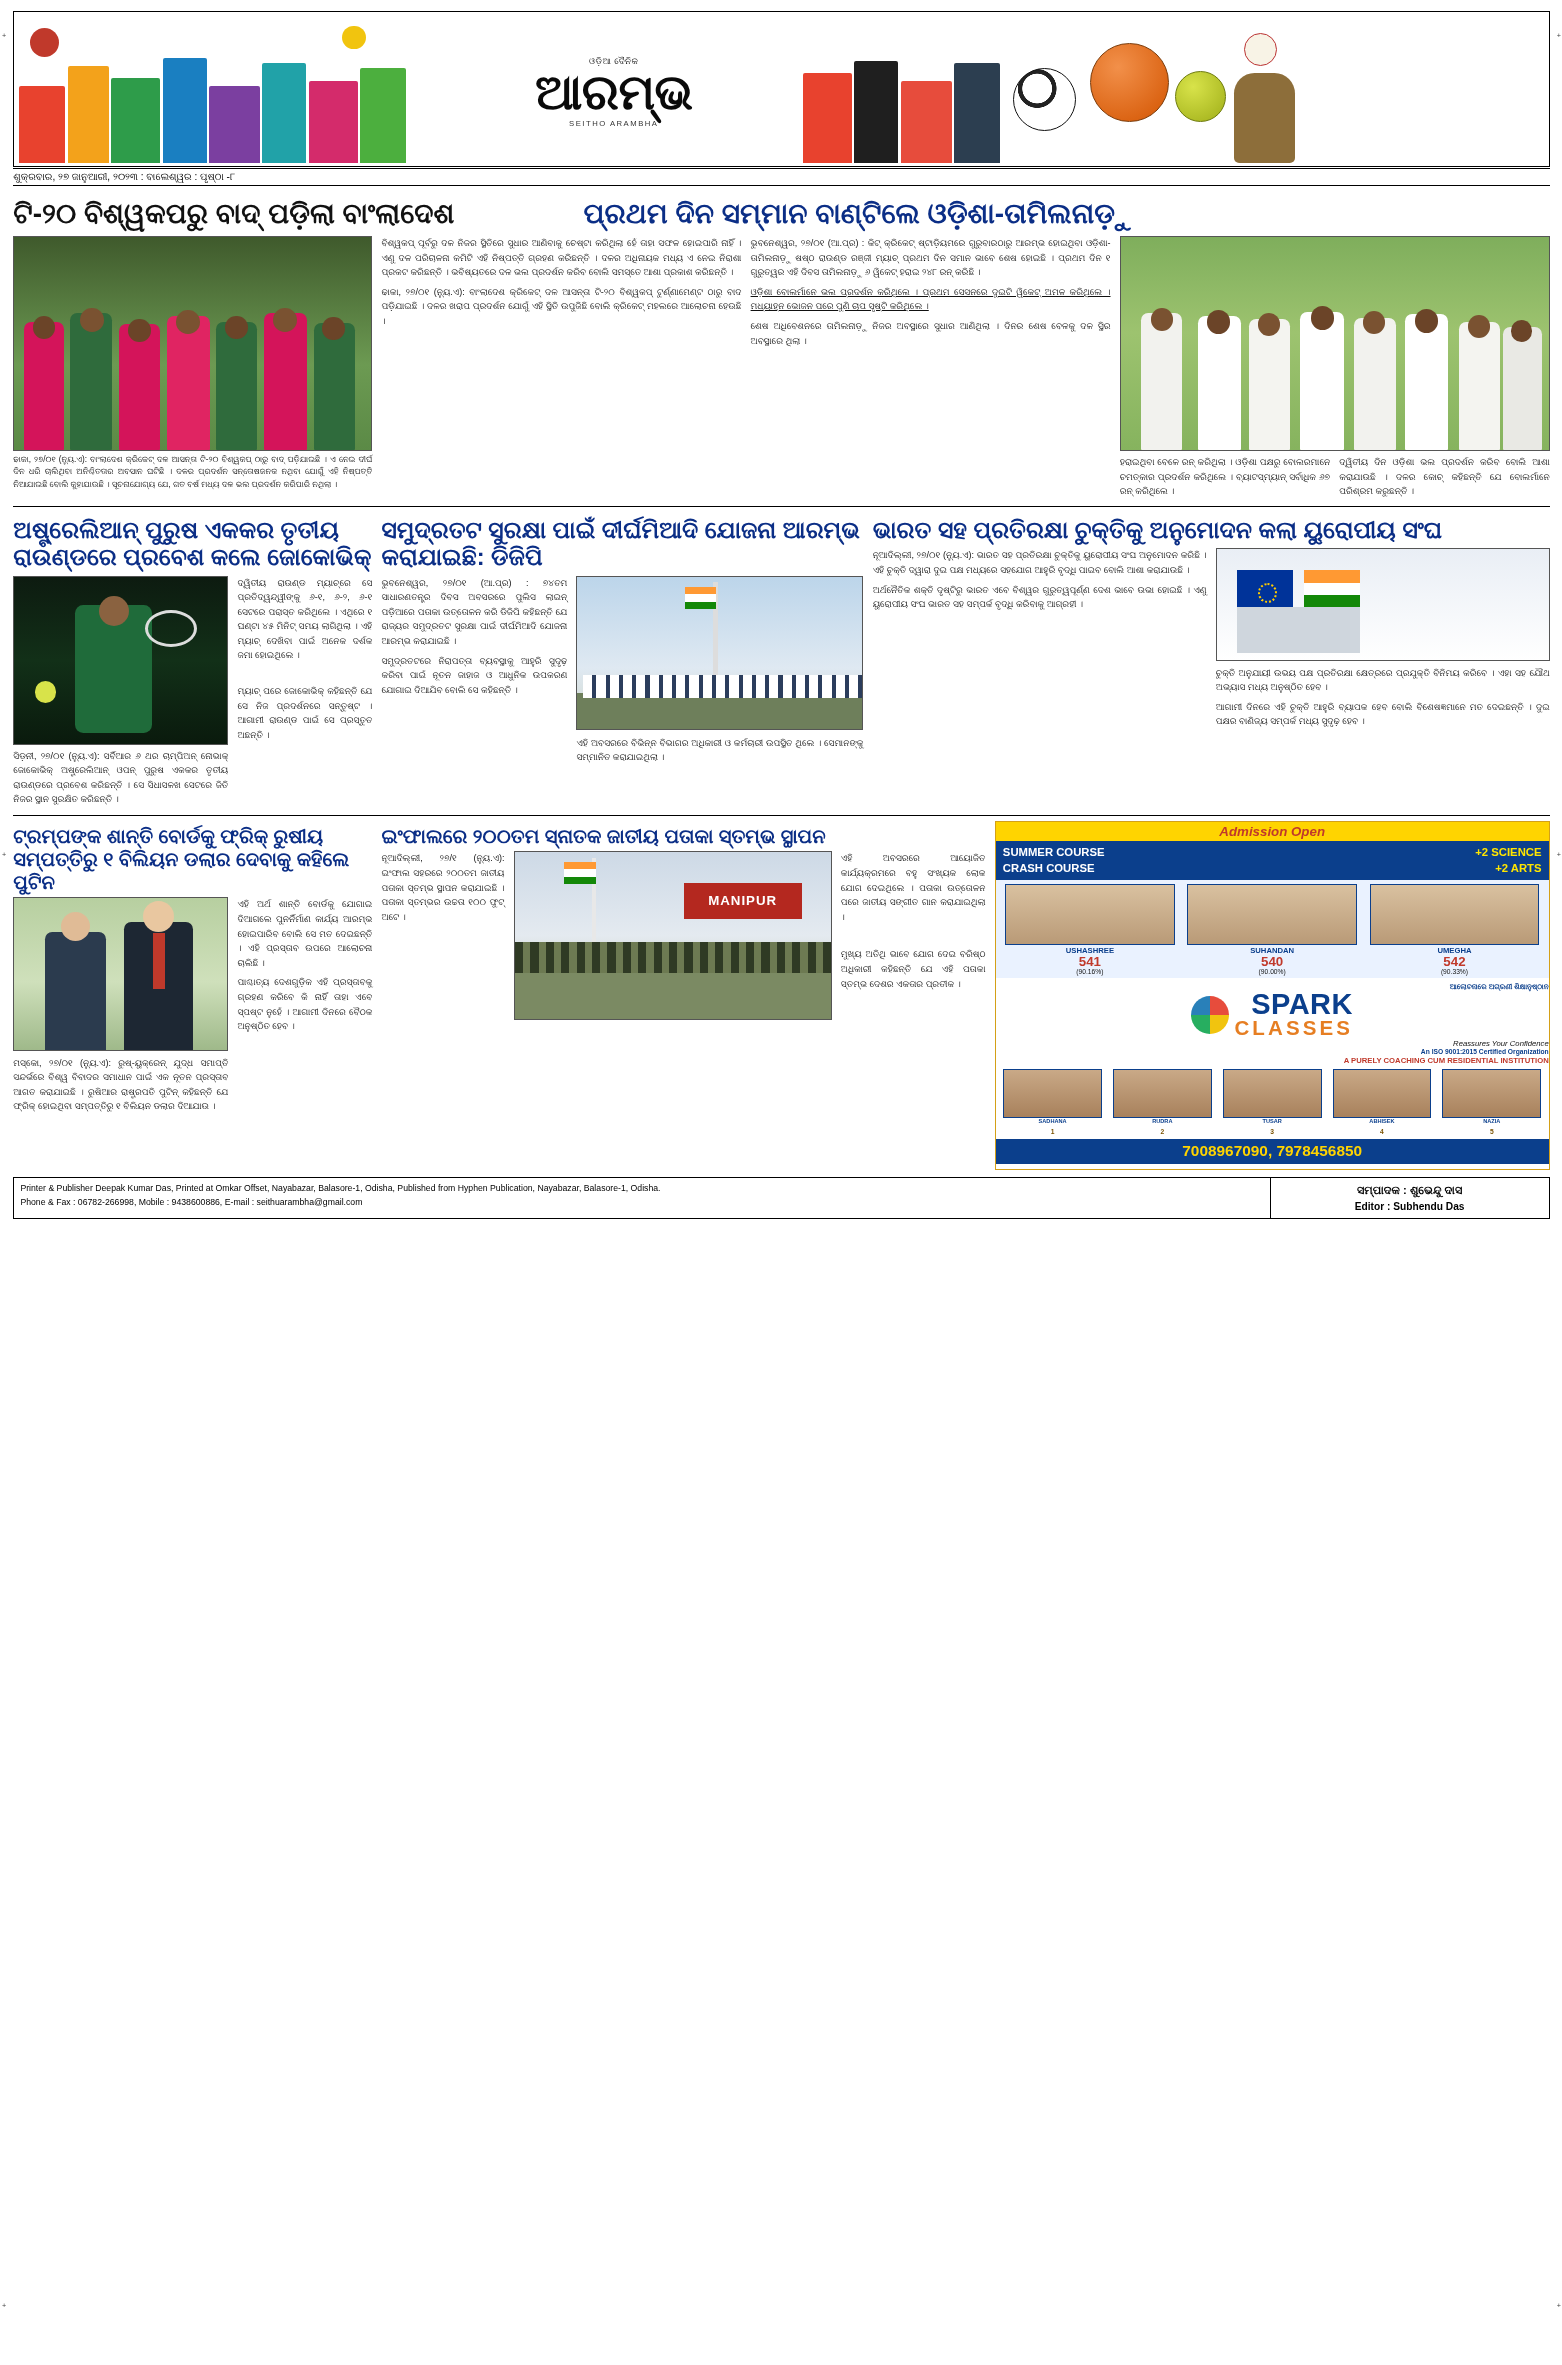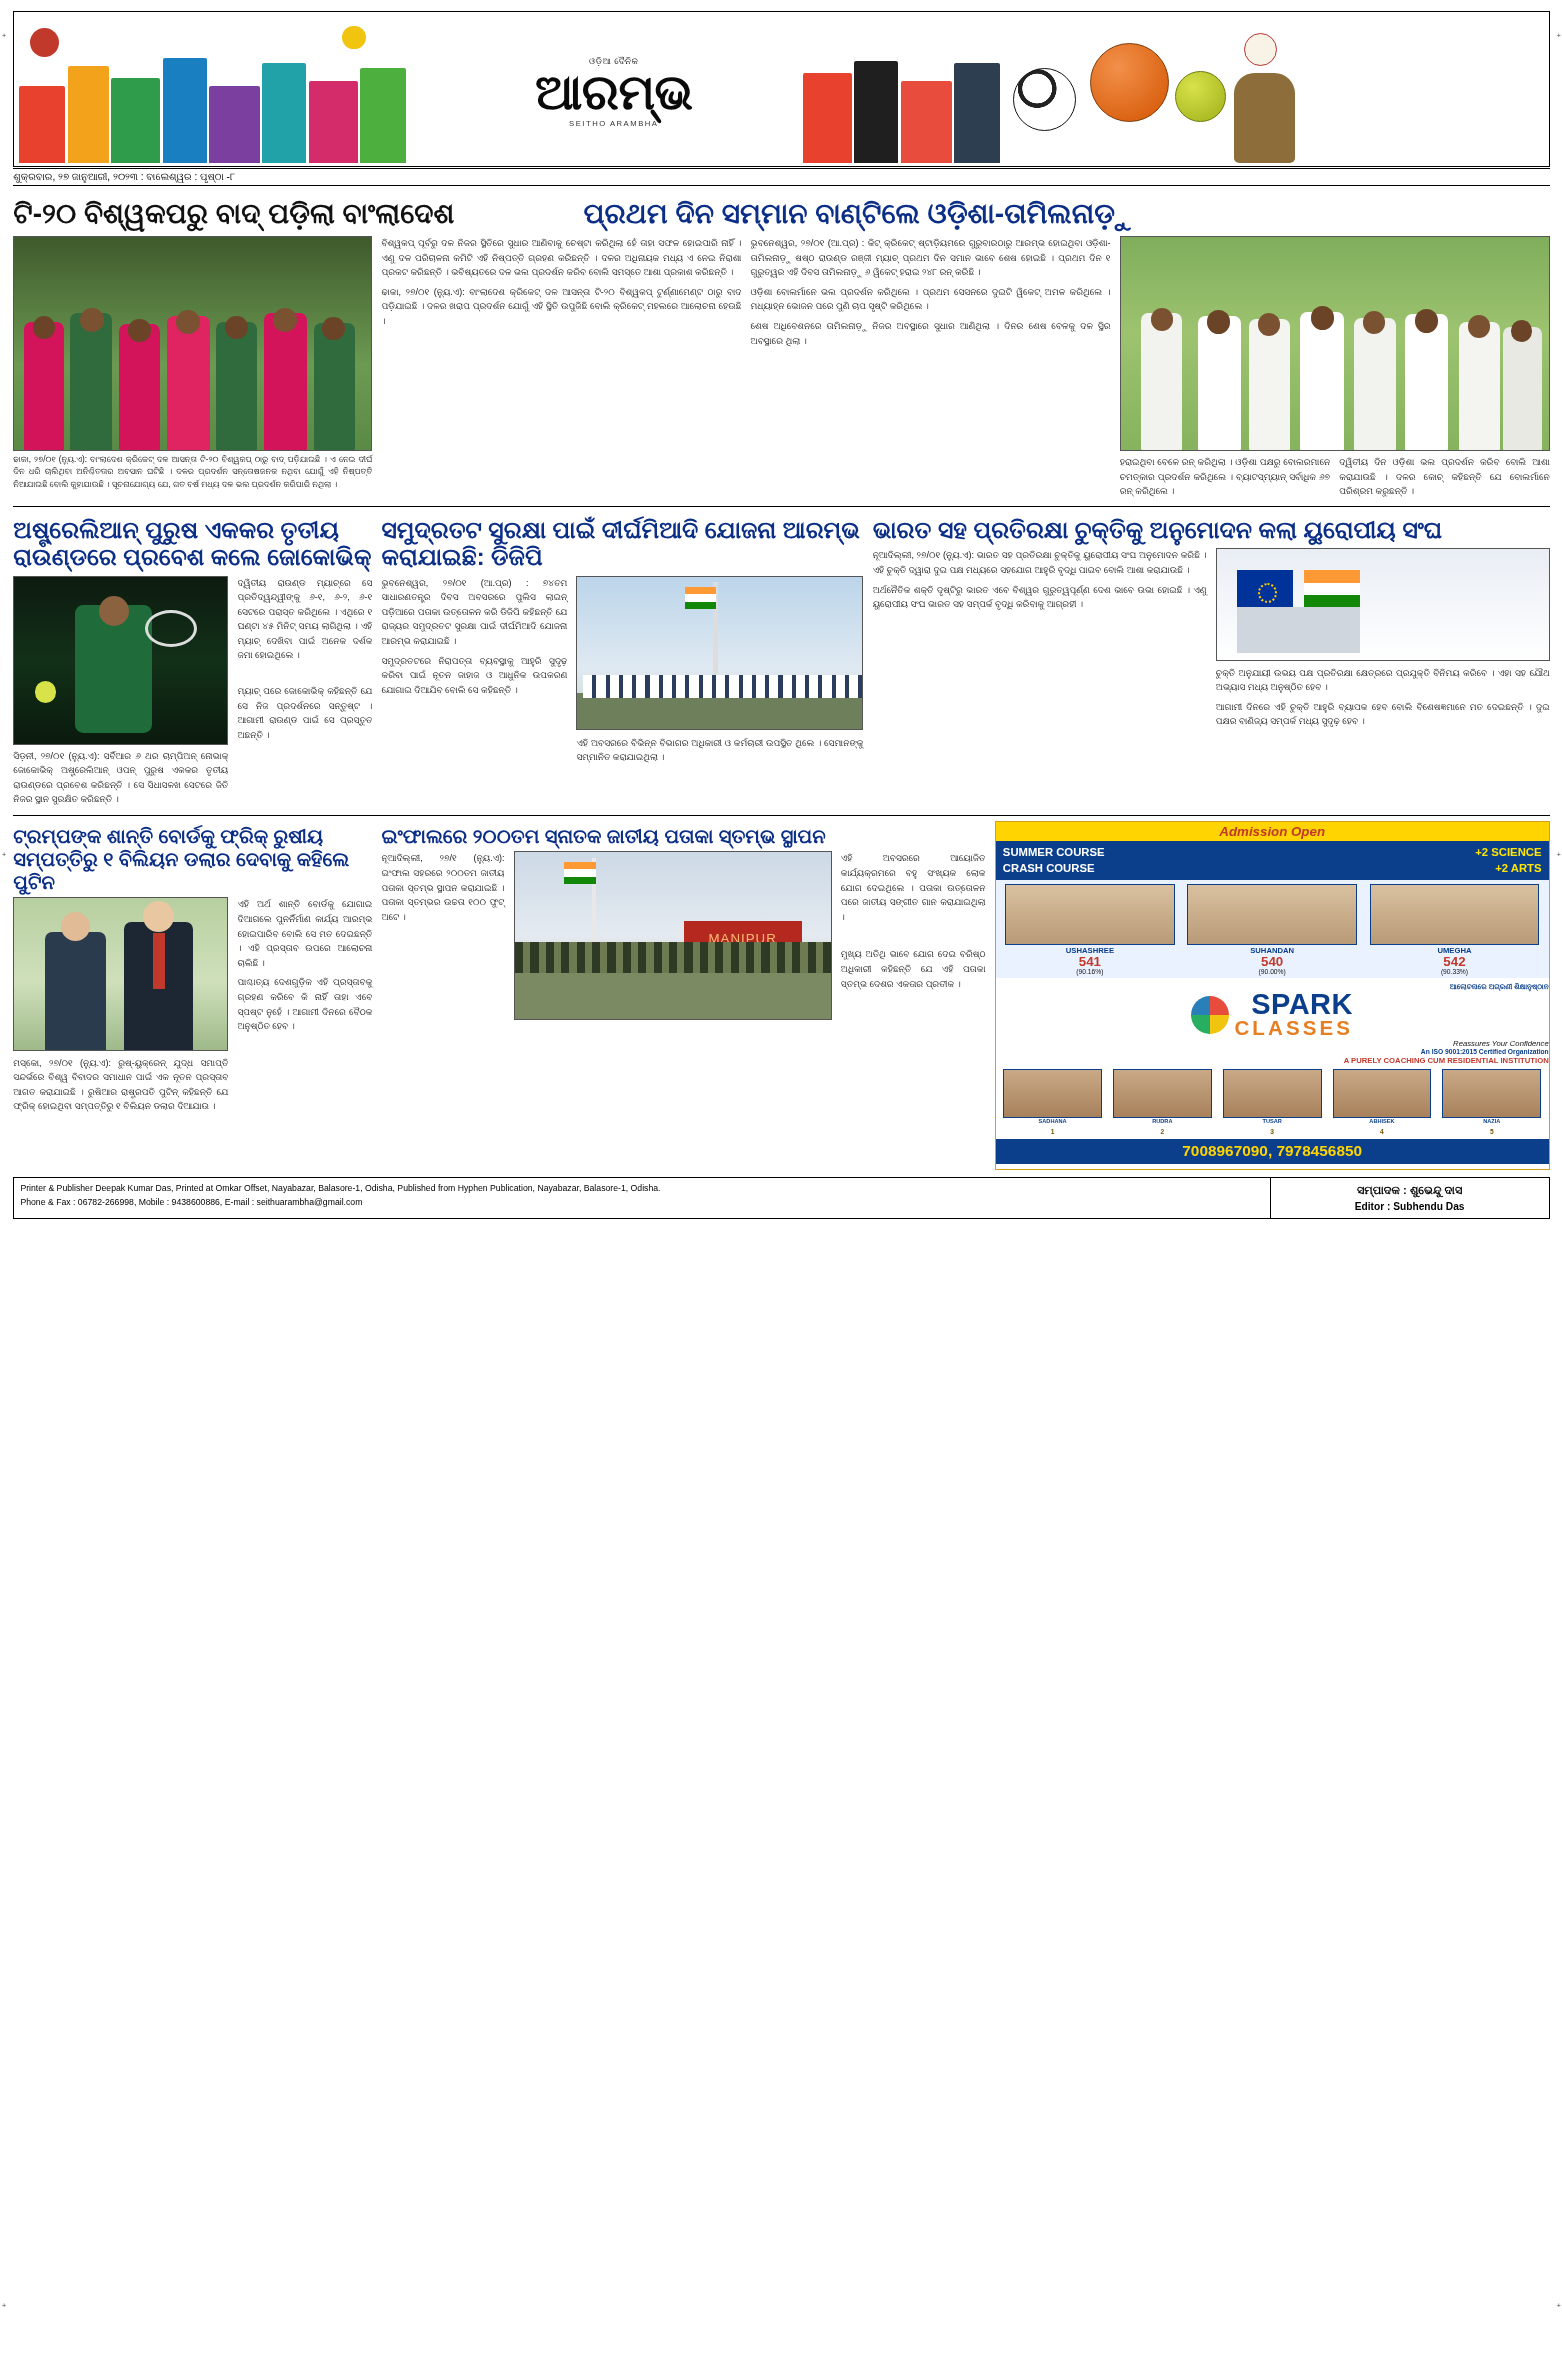--- a/index.html
+++ b/index.html
@@ -338,21 +338,21 @@
         <div class="caption" style="margin-top:3.1px;">ଢାକା, ୨୭/୦୧ (ନ୍ୟୁ.ଏ): ବାଂଲାଦେଶ କ୍ରିକେଟ୍ ଦଳ ଆସନ୍ତା ଟି-୨୦ ବିଶ୍ୱକପ୍ ଠାରୁ ବାଦ୍ ପଡ଼ିଯାଇଛି । ଏ ନେଇ ଦୀର୍ଘ ଦିନ ଧରି ଚାଲିଥିବା ଅନିଶ୍ଚିତତାର ଅବସାନ ଘଟିଛି । ଦଳର ପ୍ରଦର୍ଶନ ସନ୍ତୋଷଜନକ ନଥିବା ଯୋଗୁଁ ଏହି ନିଷ୍ପତ୍ତି ନିଆଯାଇଛି ବୋଲି କୁହାଯାଉଛି । ସୂଚନାଯୋଗ୍ୟ ଯେ, ଗତ ବର୍ଷ ମଧ୍ୟ ଦଳ ଭଲ ପ୍ରଦର୍ଶନ କରିପାରି ନଥିଲା ।</div>
       </div>
 
       <div class="col">
         <div class="body-text">ବିଶ୍ୱକପ୍ ପୂର୍ବରୁ ଦଳ ନିଜର ସ୍ଥିତିରେ ସୁଧାର ଆଣିବାକୁ ଚେଷ୍ଟା କରିଥିଲା ହେଁ ତାହା ସଫଳ ହୋଇପାରି ନାହିଁ । ଏଣୁ ଦଳ ପରିଚାଳନା କମିଟି ଏହି ନିଷ୍ପତ୍ତି ଗ୍ରହଣ କରିଛନ୍ତି । ଦଳର ଅଧିନାୟକ ମଧ୍ୟ ଏ ନେଇ ନିରାଶା ପ୍ରକଟ କରିଛନ୍ତି । ଭବିଷ୍ୟତରେ ଦଳ ଭଲ ପ୍ରଦର୍ଶନ କରିବ ବୋଲି ସମସ୍ତେ ଆଶା ପ୍ରକାଶ କରିଛନ୍ତି ।</div>
         <div class="body-text" style="margin-top:5.1px;">ଢାକା, ୨୭/୦୧ (ନ୍ୟୁ.ଏ): ବାଂଲାଦେଶ କ୍ରିକେଟ୍ ଦଳ ଆସନ୍ତା ଟି-୨୦ ବିଶ୍ୱକପ୍ ଟୁର୍ଣ୍ଣାମେଣ୍ଟ ଠାରୁ ବାଦ ପଡ଼ିଯାଇଛି । ଦଳର ଖରାପ ପ୍ରଦର୍ଶନ ଯୋଗୁଁ ଏହି ସ୍ଥିତି ଉପୁଜିଛି ବୋଲି କ୍ରିକେଟ୍ ମହଲରେ ଆଲୋଚନା ହେଉଛି ।</div>
       </div>
 
       <div class="col">
         <div class="body-text">ଭୁବନେଶ୍ୱର, ୨୭/୦୧ (ଆ.ପ୍ର) : କିଟ୍ କ୍ରିକେଟ୍ ଷ୍ଟାଡ଼ିୟମରେ ଗୁରୁବାରଠାରୁ ଆରମ୍ଭ ହୋଇଥିବା ଓଡ଼ିଶା-ତାମିଲନାଡ଼ୁ ଷଷ୍ଠ ରାଉଣ୍ଡ ରଞ୍ଜୀ ମ୍ୟାଚ୍ ପ୍ରଥମ ଦିନ ସମାନ ଭାବେ ଶେଷ ହୋଇଛି । ପ୍ରଥମ ଦିନ ୧ ଗୁରୁତ୍ୱର ଏହି ଦିବସ ତାମିଲନାଡ଼ୁ ୬ ୱିକେଟ୍ ହରାଇ ୨୪୮ ରନ୍ କରିଛି ।</div>
-        <div class="body-text" style="margin-top:5.1px;">ଓଡ଼ିଶା ବୋଲର୍ମାନେ ଭଲ ପ୍ରଦର୍ଶନ କରିଥିଲେ । ପ୍ରଥମ ସେସନରେ ଦୁଇଟି ୱିକେଟ୍ ଅମଳ କରିଥିଲେ । ମଧ୍ୟାହ୍ନ ଭୋଜନ ପରେ ପୁଣି ଚାପ ସୃଷ୍ଟି କରିଥିଲେ ।</div>
+        <div class="body-text" style="margin-top:5.1px;text-decoration:underline;">ଓଡ଼ିଶା ବୋଲର୍ମାନେ ଭଲ ପ୍ରଦର୍ଶନ କରିଥିଲେ । ପ୍ରଥମ ସେସନରେ ଦୁଇଟି ୱିକେଟ୍ ଅମଳ କରିଥିଲେ । ମଧ୍ୟାହ୍ନ ଭୋଜନ ପରେ ପୁଣି ଚାପ ସୃଷ୍ଟି କରିଥିଲେ ।</div>
         <div class="body-text" style="margin-top:5.1px;">ଶେଷ ଅଧିବେଶନରେ ତାମିଲନାଡ଼ୁ ନିଜର ଅବସ୍ଥାରେ ସୁଧାର ଆଣିଥିଲା । ଦିନର ଶେଷ ବେଳକୁ ଦଳ ସ୍ଥିର ଅବସ୍ଥାରେ ଥିଲା ।</div>
       </div>
 
       <div style="flex:0 0 430px;">
         <div class="photo ph-cricket-green" style="height:215px;">
           <div class="player" style="left:20.5px;  width:41px; height:137px; background:#f2f2ee;"></div>
           <div class="head" style="left:30px;  top:71px; width:22.5px; height:22.5px; background:#7a5231;"></div>
           <div class="player" style="left:77px; width:43px; height:134px; background:#ffffff;"></div>
           <div class="head" style="left:86px; top:73px; width:23.6px; height:23.6px; background:#6b4428;"></div>
           <div class="player" style="left:128px; width:41px; height:131px; background:#f4f4f0;"></div>
@@ -470,21 +470,21 @@
     <div style="flex:0 0 604px;">
       <div class="headline-sm">ଇଂଫାଲରେ ୨୦୦ତମ ସ୍ନାତକ ଜାତୀୟ ପତାକା ସ୍ତମ୍ଭ ସ୍ଥାପନ</div>
       <div class="cols">
         <div style="flex:0 0 123px;">
           <div class="body-text">ନୂଆଦିଲ୍ଲୀ, ୨୭/୧ (ନ୍ୟୁ.ଏ): ଇଂଫାଲ ସହରରେ ୨୦୦ତମ ଜାତୀୟ ପତାକା ସ୍ତମ୍ଭ ସ୍ଥାପନ କରାଯାଇଛି । ପତାକା ସ୍ତମ୍ଭର ଉଚ୍ଚତା ୧୦୦ ଫୁଟ୍ ଅଟେ ।</div>
         </div>
         <div style="flex:0 0 318px;">
           <div class="photo ph-manipur" style="height:169px;">
             <div style="position:absolute;left:77px;top:5.1px;width:4.1px;height:128px;background:#e8e8e8;"></div>
             <div style="position:absolute;left:49px;top:9.2px;width:32px;height:22.5px;background:linear-gradient(180deg,#ff9933 33%,#ffffff 33% 66%,#138808 66%);"></div>
-            <div style="position:absolute;left:169px;top:31px;width:118px;height:36px;background:#b4281f;color:#fdba74;font-size:13.3px;font-weight:normal;text-align:center;line-height:36px;letter-spacing:1px;margin-top:38px;">MANIPUR</div>
+            <div style="position:absolute;left:169px;top:31px;width:118px;height:36px;background:#b4281f;color:#ffffff;font-size:13.3px;font-weight:bold;text-align:center;line-height:36px;letter-spacing:1px;">MANIPUR</div>
             <div style="position:absolute;left:0;bottom:0;width:100%;height:56px;background:#7b8a63;"></div>
             <div style="position:absolute;left:0;bottom:46px;width:100%;height:31px;background:repeating-linear-gradient(90deg,#2f3a24 0 8.2px,#6d7a52 8.2px 15.4px);"></div>
           </div>
         </div>
         <div class="col">
           <div class="body-text">ଏହି ଅବସରରେ ଆୟୋଜିତ କାର୍ଯ୍ୟକ୍ରମରେ ବହୁ ସଂଖ୍ୟକ ଲୋକ ଯୋଗ ଦେଇଥିଲେ । ପତାକା ଉତ୍ତୋଳନ ପରେ ଜାତୀୟ ସଙ୍ଗୀତ ଗାନ କରାଯାଇଥିଲା ।</div>
           <div class="body-text" style="margin-top:23px;">ମୁଖ୍ୟ ଅତିଥି ଭାବେ ଯୋଗ ଦେଇ ବରିଷ୍ଠ ଅଧିକାରୀ କହିଛନ୍ତି ଯେ ଏହି ପତାକା ସ୍ତମ୍ଭ ଦେଶର ଏକତାର ପ୍ରତୀକ ।</div>
         </div>
       </div>
     </div>

